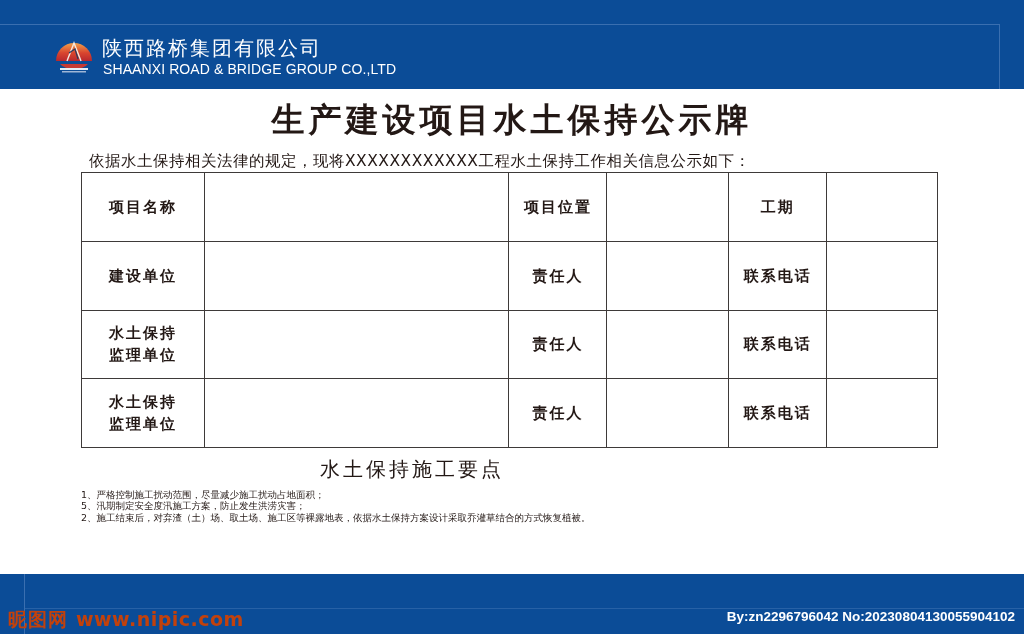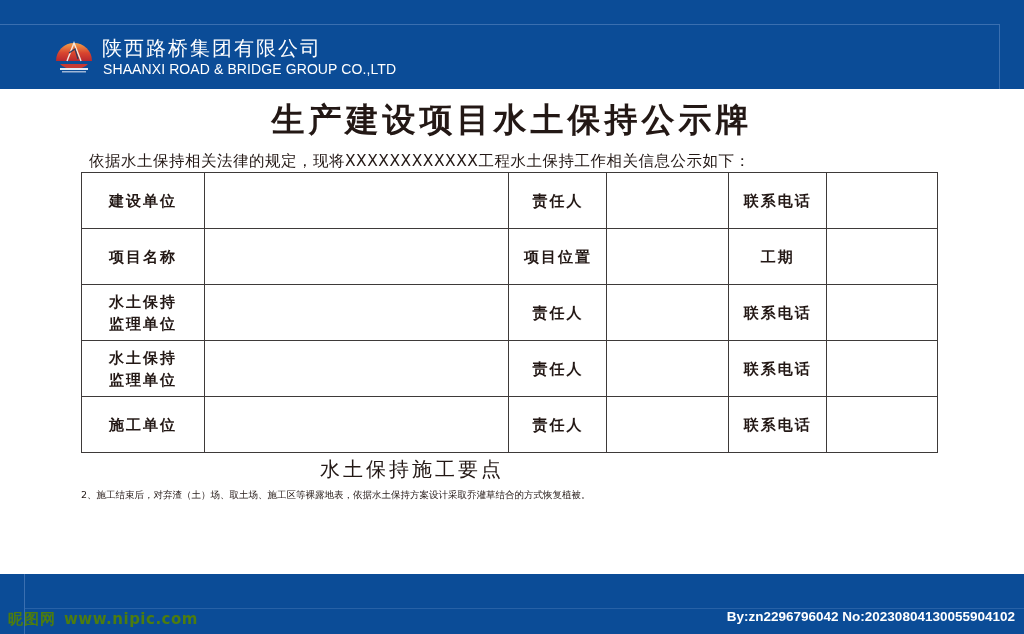--- a/index.html
+++ b/index.html
@@ -59,21 +59,21 @@
   }
   .points {
     position: absolute; left: 81px; top: 489px; margin: 0; padding: 0;
     list-style: none;
   }
   .points li {
     font-size: 9.5px; line-height: 11.3px; color: #231815; white-space: nowrap;
   }
   .wm-left {
     position: absolute; left: 8px; top: 607px;
-    font-size: 15px; font-weight: bold; color: #4d7c0f; line-height: 24px;
+    font-size: 19px; font-weight: bold; color: #c2410c; line-height: 24px;
     letter-spacing: 1px;
   }
   .wm-left .url { font-family: "DejaVu Sans", sans-serif; font-weight: bold; margin-left: 8px; letter-spacing: 0.5px; }
   .wm-right {
     position: absolute; right: 9px; top: 607px;
     font-family: Liberation Sans, sans-serif;
     font-size: 13.5px; font-weight: bold; color: #ffffff; line-height: 20px;
   }
 </style>
 </head>
@@ -108,33 +108,33 @@
   <colgroup>
     <col style="width:123px">
       <col style="width:305px">
       <col style="width:98px">
     <col style="width:122px">
       <col style="width:98px">
       <col style="width:111px">
   </colgroup>
   <tbody>
       <tr>
+    <td class="lbl">项目名称</td>
+    <td class="val"></td>
+    <td class="lbl">项目位置</td>
+    <td class="val"></td>
+    <td class="lbl">工期</td>
+    <td class="val"></td>
+  </tr>
+  <tr>
     <td class="lbl">建设单位</td>
     <td class="val"></td>
     <td class="lbl">责任人</td>
     <td class="val"></td>
     <td class="lbl">联系电话</td>
-    <td class="val"></td>
-  </tr>
-  <tr>
-    <td class="lbl">项目名称</td>
-    <td class="val"></td>
-    <td class="lbl">项目位置</td>
-    <td class="val"></td>
-    <td class="lbl">工期</td>
     <td class="val"></td>
   </tr>
   <tr>
     <td class="lbl">
       <div>水土保持</div>
       <div>监理单位</div>
     </td>
     <td class="val"></td>
     <td class="lbl">责任人</td>
     <td class="val"></td>
@@ -145,33 +145,27 @@
     <td class="lbl">
       <div>水土保持</div>
       <div>监理单位</div>
     </td>
     <td class="val"></td>
     <td class="lbl">责任人</td>
     <td class="val"></td>
     <td class="lbl">联系电话</td>
     <td class="val"></td>
   </tr>
-  <tr>
-    <td class="lbl">施工单位</td>
-    <td class="val"></td>
-    <td class="lbl">责任人</td>
-    <td class="val"></td>
-    <td class="lbl">联系电话</td>
-    <td class="val"></td>
-  </tr>
 </tbody>
   </table>
 
 <div class="section-title">水土保持施工要点</div>
 <ol class="points">
+  <li>1、严格控制施工扰动范围，尽量减少施工扰动占地面积；</li>
+  <li>5、汛期制定安全度汛施工方案，防止发生洪涝灾害；</li>
   <li>2、施工结束后，对弃渣（土）场、取土场、施工区等裸露地表，依据水土保持方案设计采取乔灌草结合的方式恢复植被。</li>
 </ol>
 
 <div class="band-bottom"></div>
 <div class="guide-v" style="left:24px;top:574px;height:60px;"></div>
 <div class="guide-h" style="left:24px;top:608px;width:1000px;opacity:0.6;"></div>
 
 <div class="wm-left">
   <span>昵图网</span><span class="url">www.nipic.com</span>
 </div>

